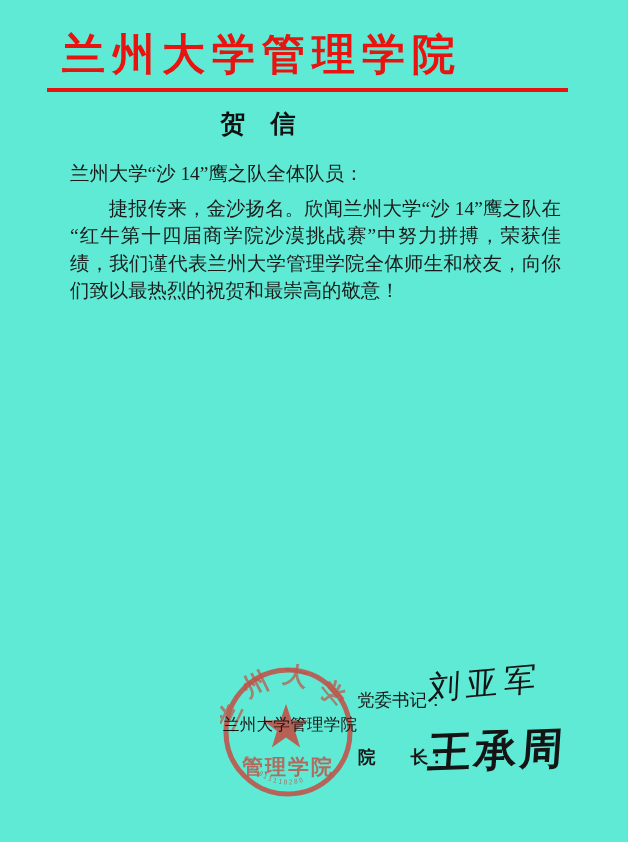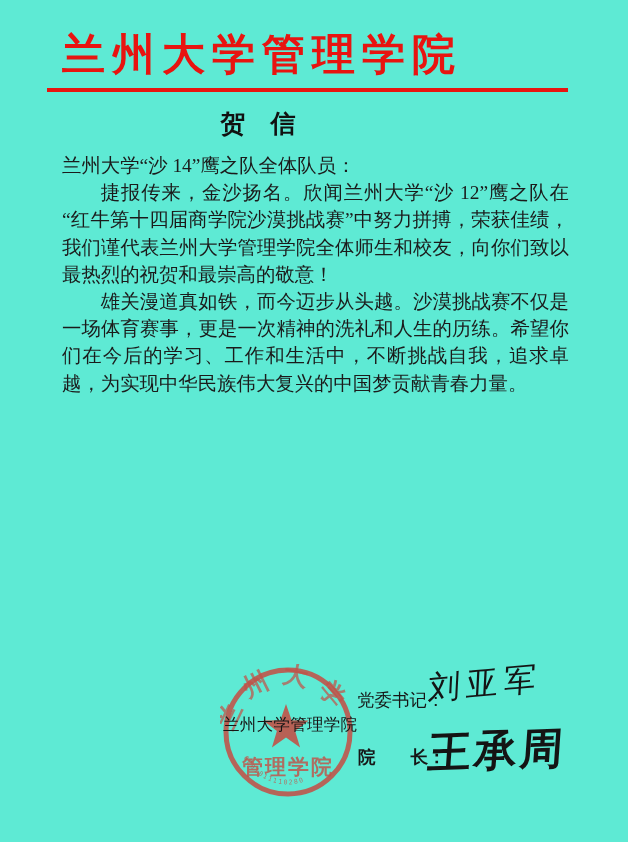--- a/index.html
+++ b/index.html
@@ -13,21 +13,21 @@
   }
   .header-rule{position:absolute;left:47px;top:88px;width:521px;height:4px;background:#e81410;}
   .doc-title{
     position:absolute;left:0;top:107px;width:516px;text-align:center;
     font-size:25px;font-weight:bold;color:#111;
   }
   .body-text{
     position:absolute;left:62px;top:152px;width:507px;
     font-size:19.4px;line-height:27.2px;text-align:justify;color:#1b1b1b;
   }
-  .body-text p{margin:0;text-indent:2em;}
+  .body-text p{margin:8px;text-indent:2em;}
   .body-text p.salutation{text-indent:0;}
   .seal{position:absolute;left:220px;top:664px;width:136px;height:136px;z-index:1;opacity:.93;}
   .inst-name{
     position:absolute;left:223px;top:714px;z-index:2;
     font-size:16.5px;letter-spacing:.3px;color:#161616;white-space:nowrap;
   }
   .sig-label{
     position:absolute;z-index:2;font-size:17.5px;color:#161616;white-space:nowrap;
   }
   .sig-label.secretary{left:357px;top:688px;}
@@ -51,22 +51,21 @@
 <div class="page">
 
   <div class="letterhead">兰州大学管理学院</div>
 
   <div class="header-rule"></div>
 
   <div class="doc-title">贺　信</div>
 
   <div class="body-text">
     <p class="salutation">兰州大学“沙 14”鹰之队全体队员：</p>
-    <p>捷报传来，金沙扬名。欣闻兰州大学“沙 12”鹰之队在“红牛第十四届商学院沙漠挑战赛”中努力拼搏，荣获佳绩，我们谨代表兰州大学管理学院全体师生和校友，向你们致以最热烈的祝贺和最崇高的敬意！</p>
-    <p>雄关漫道真如铁，而今迈步从头越。沙漠挑战赛不仅是一场体育赛事，更是一次精神的洗礼和人生的历练。希望你们在今后的学习、工作和生活中，不断挑战自我，追求卓越，为实现中华民族伟大复兴的中国梦贡献青春力量。</p>
+    <p>捷报传来，金沙扬名。欣闻兰州大学“沙 14”鹰之队在“红牛第十四届商学院沙漠挑战赛”中努力拼搏，荣获佳绩，我们谨代表兰州大学管理学院全体师生和校友，向你们致以最热烈的祝贺和最崇高的敬意！</p>
   </div>
 
   <svg class="seal" viewBox="0 0 136 136" xmlns="http://www.w3.org/2000/svg" aria-hidden="true">
     <defs>
       <path id="arcTop" d="M 14 74 A 54 54 0 0 1 122 74"></path>
       <path id="arcBot" d="M 22 90 A 50 50 0 0 0 114 90"></path>
     </defs>
     <circle cx="68" cy="68" r="62" fill="none" stroke="#c9473d" stroke-width="5" stroke-opacity="0.88"></circle>
     <text font-size="25" font-weight="bold" fill="#c9473d" fill-opacity="0.72" letter-spacing="11" font-family="Liberation Serif, DejaVu Serif, serif">
       <textPath href="#arcTop" startOffset="6">兰州大学</textPath>

